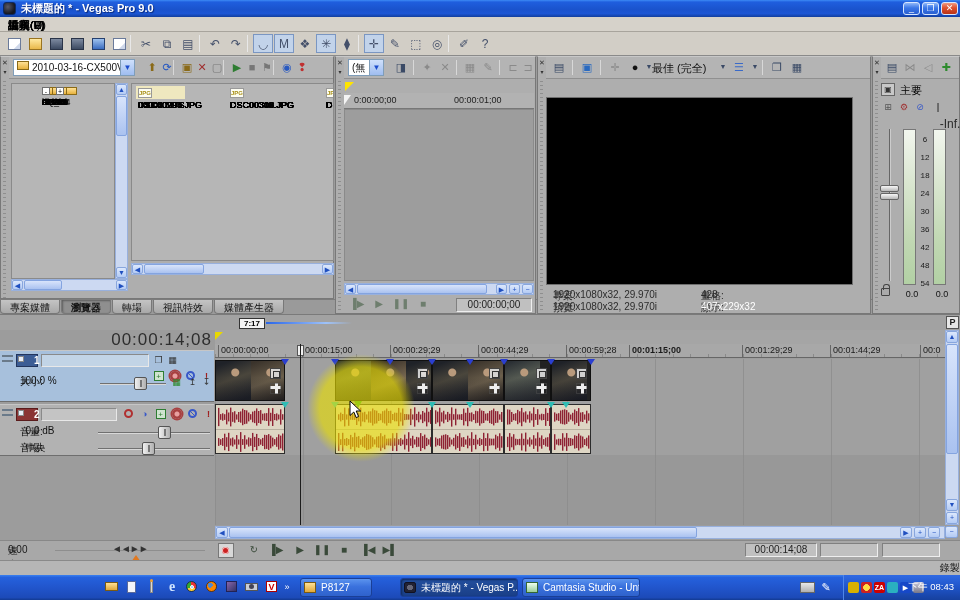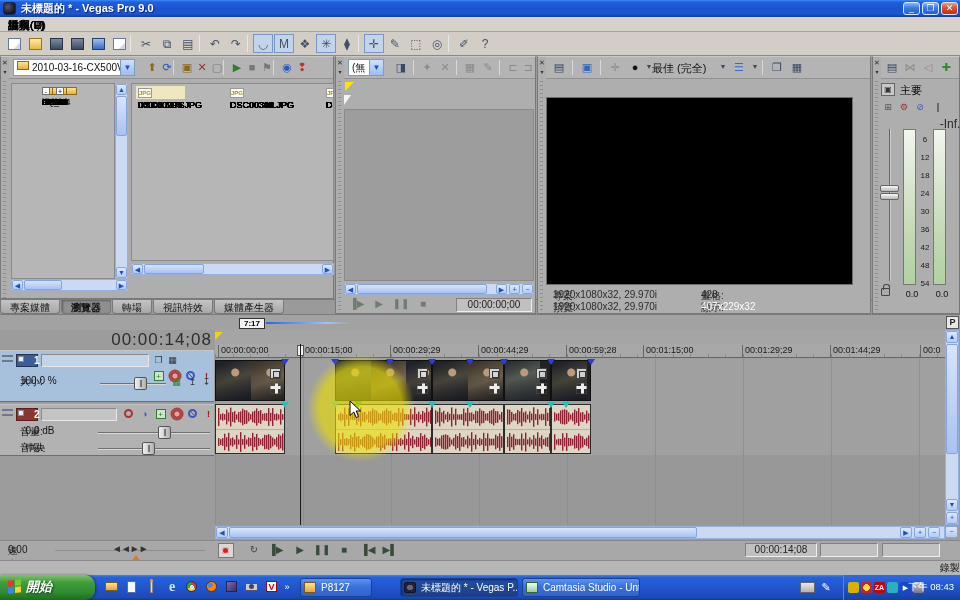--- a/index.html
+++ b/index.html
@@ -490,20 +490,24 @@
     <div class="psep" style="left:77px;"></div>
     <div class="pico gray" style="left:82px;">✦</div>
     <div class="pico gray" style="left:100px;">✕</div>
     <div class="psep" style="left:120px;"></div>
     <div class="pico gray" style="left:125px;">▦</div>
     <div class="pico gray" style="left:143px;">✎</div>
     <div class="psep" style="left:163px;"></div>
     <div class="pico gray" style="left:168px;">⊏</div>
     <div class="pico gray" style="left:183px;">⊐</div>
     <div id="trim-flag"></div>
+    <div id="trim-ruler">
+        <div class="trlabel" style="left: 10px;">0:00:00;00</div>
+        <div class="trlabel" style="left: 110px;">00:00:01;00</div>
+      </div>
     <div id="trim-ph"></div>
     <div id="trim-body"></div>
     <div id="trim-scroll" class="hscroll">
       <div class="sbtn" style="position:absolute;left:0;top:0;width:11px;height:10px;">◀</div>
       <div class="sthumb" style="position:absolute;left:12px;top:0;width:130px;height:10px;"></div>
       <div class="sbtn" style="position:absolute;right:26px;top:0;width:11px;height:10px;">▶</div>
       <div class="sbtn" style="position:absolute;right:13px;top:0;width:11px;height:10px;">+</div>
       <div class="sbtn" style="position:absolute;right:0;top:0;width:11px;height:10px;">−</div>
     </div>
     <div id="trim-trans">
@@ -657,21 +661,21 @@
 
   <div id="hdr-empty"></div>
 
   <div id="rulertop"></div>
   <div id="ruler">
       <div class="rlabel" style="left: 3px;">00:00:00;00</div>
       <div class="rlabel" style="left: 87px;">00:00:15;00</div>
       <div class="rlabel" style="left: 175px;">00:00:29;29</div>
       <div class="rlabel" style="left: 263px;">00:00:44;29</div>
       <div class="rlabel" style="left: 351px;">00:00:59;28</div>
-      <div class="rlabel" style="left: 428px;">00:01:15;00</div>
+      <div class="rlabel" style="left: 414px; font-weight: bold;">00:01:15;00</div>
       <div class="rlabel" style="left: 527px;">00:01:29;29</div>
       <div class="rlabel" style="left: 615px;">00:01:44;29</div>
       <div class="rlabel" style="left: 705px;">00:0</div>
     </div>
   <div id="loopflag"></div>
   <div id="curhandle"></div>
   <div id="vrow">
       <div class="vevent" style="left: 0px; width: 70px;">
         <div class="thumb p0" style="left: 0px;"></div>
         <div class="thumb p1" style="left: 35px;"></div>
@@ -1132,29 +1136,20 @@
   </div>
   <div id="shuttleline"></div>
   <div id="shuttle">◄◄►►</div>
   <div id="shuttletri"></div>
 
   <div id="statusbar">
     <span>錄製時間 (2 聲道): 119:53:25</span>
   </div>
 
   <div id="taskbar">
-    <div id="startbtn">
-      <div id="startlogo">
-          <i class="r"></i>
-          <i class="g"></i>
-          <i class="b"></i>
-          <i class="y"></i>
-        </div>
-      <div id="startlabel">開始</div>
-    </div>
     <div class="ql" style="left:104px;">
         <span style="position:absolute;left:1px;top:3px;width:13px;height:9px;background:linear-gradient(180deg,#ffe195,#e0a83a);border:1px solid #7a5a14;"></span>
       </div>
     <div class="ql" style="left:124px;">
         <span style="position:absolute;left:3px;top:2px;width:9px;height:12px;background:#f4f6fa;border:1px solid #5a6a9a;"></span>
       </div>
     <div class="ql" style="left:144px;">
         <span style="position:absolute;left:6px;top:2px;width:3px;height:12px;background:#d8d8d8;border:1px solid #888;"></span>
         <span style="position:absolute;left:6px;top:0;width:3px;height:3px;background:#f0a030;border-radius:50%;"></span>
       </div>

